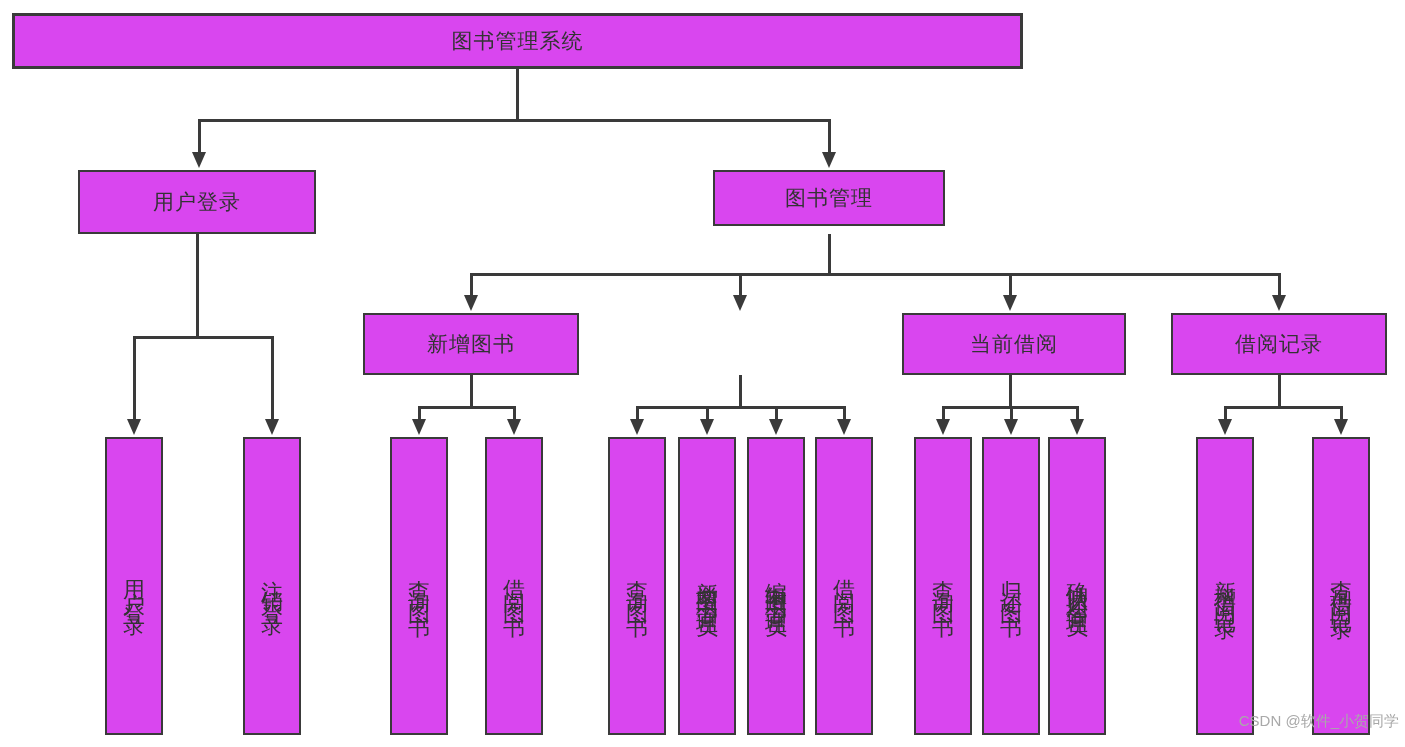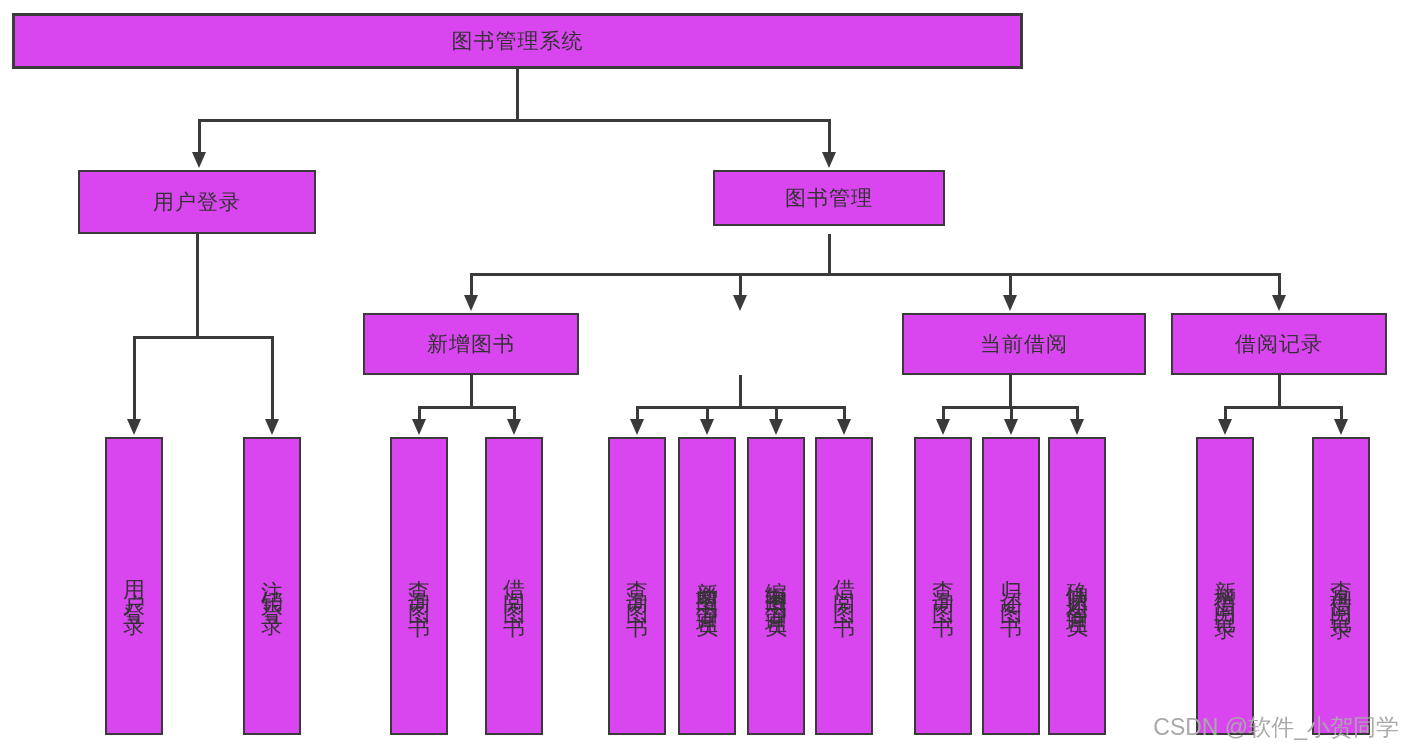--- a/index.html
+++ b/index.html
@@ -54,22 +54,22 @@
     position: absolute;
     width: 0; height: 0;
     border-left: 7px solid transparent;
     border-right: 7px solid transparent;
     border-top: 16px solid var(--line);
     z-index: 1;
   }
   .watermark {
     position: absolute;
     right: 6px;
-    bottom: 4px;
-    font-size: 23px;
+    bottom: 16px;
+    font-size: 15px;
     color: var(--wm);
     z-index: 3;
     white-space: nowrap;
   }
 </style>
 </head>
 <body>
 
 <div id="stage">
 
@@ -80,21 +80,21 @@
   <div class="box" style="left:78px; top:170px; width:238px; height:64px;">
     <span>用户登录</span>
   </div>
   <div class="box" style="left:713px; top:170px; width:232px; height:56px;">
     <span>图书管理</span>
   </div>
 
   <div class="box" style="left:363px; top:313px; width:216px; height:62px;">
     <span>新增图书</span>
   </div>
-  <div class="box" style="left:902px; top:313px; width:244px; height:62px;">
+  <div class="box" style="left:902px; top:313px; width:224px; height:62px;">
     <span>当前借阅</span>
   </div>
   <div class="box" style="left:1171px; top:313px; width:216px; height:62px;">
     <span>借阅记录</span>
   </div>
 
   <div class="box leaf" style="left:105px; top:437px; width:58px; height:298px;">
     <span class="vtext" style="letter-spacing: 12px;">用户登录</span>
   </div>
   <div class="box leaf" style="left:243px; top:437px; width:58px; height:298px;">

